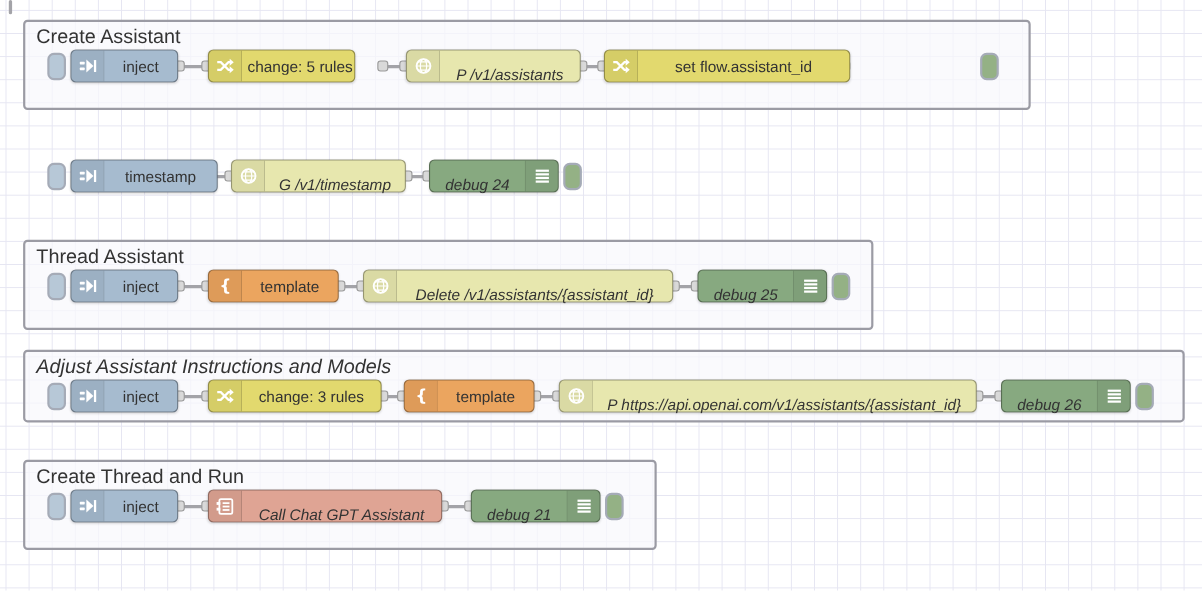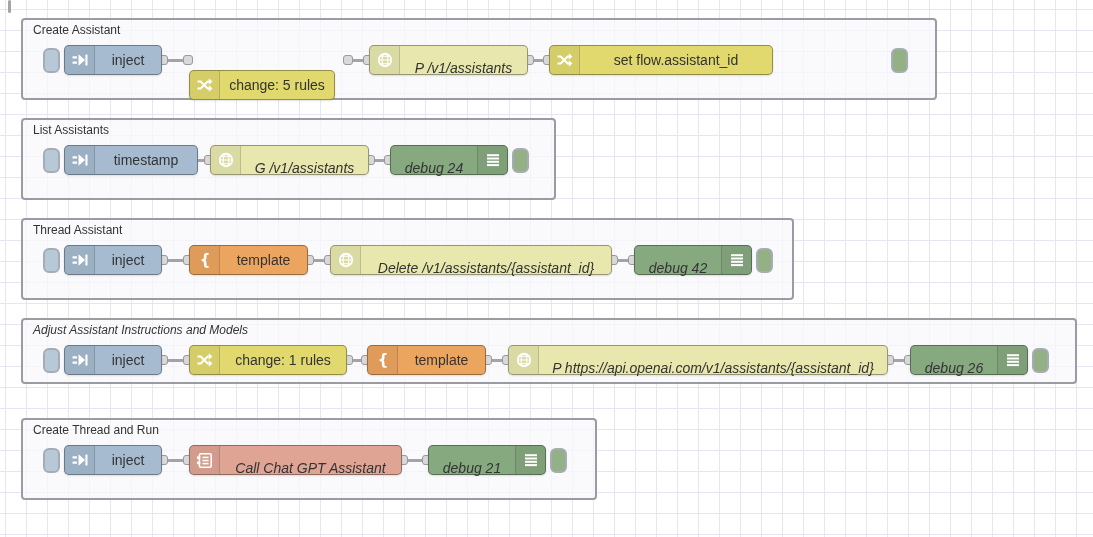--- a/index.html
+++ b/index.html
@@ -9,21 +9,21 @@
   html,body{margin:0;padding:0;background:#fff;}
   #canvas{
     position:relative;width:1093px;height:537px;overflow:hidden;background-color:#ffffff;
     background-image:linear-gradient(var(--grid) 1px, transparent 1px),
                      linear-gradient(90deg, var(--grid) 1px, transparent 1px);
     background-size:21px 21px;background-position:5px 9px;
     font-family:"Liberation Sans", sans-serif;
   }
   .flow-group{position:absolute;border:2px solid var(--group-border);border-radius:4px;
     background:var(--group-fill);box-sizing:border-box;}
-  .group-title{position:absolute;left:10px;top:3px;font-size:12px;color:var(--label);white-space:nowrap;}
+  .group-title{position:absolute;left:10px;top:3px;font-size:18px;color:var(--label);white-space:nowrap;}
   .node{position:absolute;height:30px;border:1px solid rgba(0,0,0,0.35);border-radius:5px;
     box-shadow:0 1px 2px rgba(0,0,0,0.12);display:flex;align-items:center;z-index:3;box-sizing:border-box;}
   .node-icon{flex:0 0 30px;width:30px;height:100%;display:flex;align-items:center;justify-content:center;
     background:rgba(0,0,0,0.055);box-sizing:border-box;}
   .icon-left{border-right:1px solid rgba(0,0,0,0.14);border-radius:4px 0 0 4px;}
   .icon-right{border-left:1px solid rgba(0,0,0,0.14);border-radius:0 4px 4px 0;}
   .node-label{flex:1;text-align:center;font-size:14px;color:var(--label);white-space:nowrap;
     overflow:hidden;padding:0 5px;}
   .italic{font-style:italic;margin-top:16px;}
   .port{position:absolute;width:10px;height:10px;background:var(--port-fill);
@@ -33,23 +33,20 @@
   .node-button{position:absolute;width:17px;height:25px;border:2px solid #a5abb7;border-radius:6px;
     z-index:2;box-sizing:border-box;}
 </style>
 </head>
 <body>
 
 <div id="canvas" style="width: 1093px; height: 537px; background-size: 21px 21px;">
     <div class="flow-group" style="left: 21px; top: 18px; width: 916px; height: 82px;">
       <span class="group-title">Create Assistant</span>
     </div>
-    <div class="flow-group" style="left: 21px; top: 118px; width: 535px; height: 82px;">
-      <span class="group-title">List Assistants</span>
-    </div>
     <div class="flow-group" style="left: 21px; top: 218px; width: 773px; height: 82px;">
       <span class="group-title">Thread Assistant</span>
     </div>
     <div class="flow-group" style="left: 21px; top: 318px; width: 1056px; height: 66px; font-style: italic;">
       <span class="group-title">Adjust Assistant Instructions and Models</span>
     </div>
     <div class="flow-group" style="left: 21px; top: 418px; width: 576px; height: 82px;">
       <span class="group-title">Create Thread and Run</span>
     </div>
     <div class="wire" style="left: 164px; top: 58.5px; width: 23px;"></div>
@@ -78,21 +75,21 @@
             <path d="M6.5 2.2 L13 8 L6.5 13.8 Z"></path>
             <rect x="13.4" y="2.5" width="2.1" height="11" rx="0.6"></rect>
           </g>
         </svg>
       </div>
       <span class="node-label">inject</span>
     </div>
     <div class="node-button" style="left: 43px; top: 47.5px; background: rgb(183, 200, 215);"></div>
     <div class="port" style="left: 183px; top: 55px;"></div>
     <div class="port" style="left: 343px; top: 55px;"></div>
-    <div class="node" style="left: 189px; top: 45px; width: 146px; background: rgb(226, 217, 110); margin-top: 25px;">
+    <div class="node" style="left: 189px; top: 45px; width: 134px; background: rgb(226, 217, 110);">
       <div class="node-icon icon-left">
         <svg width="16" height="16" viewBox="0 0 16 16">
           <g stroke="#fff" stroke-width="2" fill="none">
             <path d="M0.5 4.5 h3.2 l7 7 h1.8"></path>
             <path d="M0.5 11.5 h3.2 l7 -7 h1.8"></path>
           </g>
           <g fill="#fff">
             <path d="M11.8 1.3 l3.7 3.2 -3.7 3.2 z"></path>
             <path d="M11.8 8.3 l3.7 3.2 -3.7 3.2 z"></path>
           </g>
@@ -153,21 +150,21 @@
     <div class="node" style="left: 210px; top: 145px; width: 159px; background: rgb(231, 231, 174);">
       <div class="node-icon icon-left">
         <svg width="16" height="16" viewBox="0 0 16 16">
           <g stroke="#fff" fill="none">
             <circle cx="8" cy="8" r="6.3" stroke-width="1.7"></circle>
             <ellipse cx="8" cy="8" rx="2.9" ry="6.3" stroke-width="1.1"></ellipse>
             <path d="M1.7 8 h12.6 M2.8 4.3 h10.4 M2.8 11.7 h10.4" stroke-width="1.1"></path>
           </g>
         </svg>
       </div>
-      <span class="node-label italic">G /v1/assistants</span>
+      <span class="node-label italic">G /v1/timestamp</span>
     </div>
     <div class="port" style="left: 384px; top: 155px;"></div>
     <div class="node" style="left: 390px; top: 145px; width: 118px; background: rgb(135, 169, 128);">
       <span class="node-label italic">debug 24</span>
       <div class="node-icon icon-right">
         <svg width="16" height="16" viewBox="0 0 16 16">
           <g fill="#fff">
             <rect x="2" y="2.2" width="12" height="2"></rect>
             <rect x="2" y="5.5" width="12" height="2"></rect>
             <rect x="2" y="8.8" width="12" height="2"></rect>
@@ -211,21 +208,21 @@
             <circle cx="8" cy="8" r="6.3" stroke-width="1.7"></circle>
             <ellipse cx="8" cy="8" rx="2.9" ry="6.3" stroke-width="1.1"></ellipse>
             <path d="M1.7 8 h12.6 M2.8 4.3 h10.4 M2.8 11.7 h10.4" stroke-width="1.1"></path>
           </g>
         </svg>
       </div>
       <span class="node-label italic">Delete /v1/assistants/{assistant_id}</span>
     </div>
     <div class="port" style="left: 628px; top: 255px;"></div>
     <div class="node" style="left: 634px; top: 245px; width: 118px; background: rgb(135, 169, 128);">
-      <span class="node-label italic">debug 42</span>
+      <span class="node-label italic">debug 25</span>
       <div class="node-icon icon-right">
         <svg width="16" height="16" viewBox="0 0 16 16">
           <g fill="#fff">
             <rect x="2" y="2.2" width="12" height="2"></rect>
             <rect x="2" y="5.5" width="12" height="2"></rect>
             <rect x="2" y="8.8" width="12" height="2"></rect>
             <rect x="2" y="12.1" width="12" height="2"></rect>
           </g>
         </svg>
       </div>
@@ -254,21 +251,21 @@
           <g stroke="#fff" stroke-width="2" fill="none">
             <path d="M0.5 4.5 h3.2 l7 7 h1.8"></path>
             <path d="M0.5 11.5 h3.2 l7 -7 h1.8"></path>
           </g>
           <g fill="#fff">
             <path d="M11.8 1.3 l3.7 3.2 -3.7 3.2 z"></path>
             <path d="M11.8 8.3 l3.7 3.2 -3.7 3.2 z"></path>
           </g>
         </svg>
       </div>
-      <span class="node-label">change: 1 rules</span>
+      <span class="node-label">change: 3 rules</span>
     </div>
     <div class="port" style="left: 361px; top: 355px;"></div>
     <div class="port" style="left: 482px; top: 355px;"></div>
     <div class="node" style="left: 367px; top: 345px; width: 119px; background: rgb(235, 165, 95);">
       <div class="node-icon icon-left">
         <svg width="16" height="16" viewBox="0 0 16 16">
           <text x="8" y="12.6" text-anchor="middle" font-size="15" font-weight="bold" font-family="DejaVu Sans, sans-serif" fill="#fff">{</text>
         </svg>
       </div>
       <span class="node-label">template</span>

